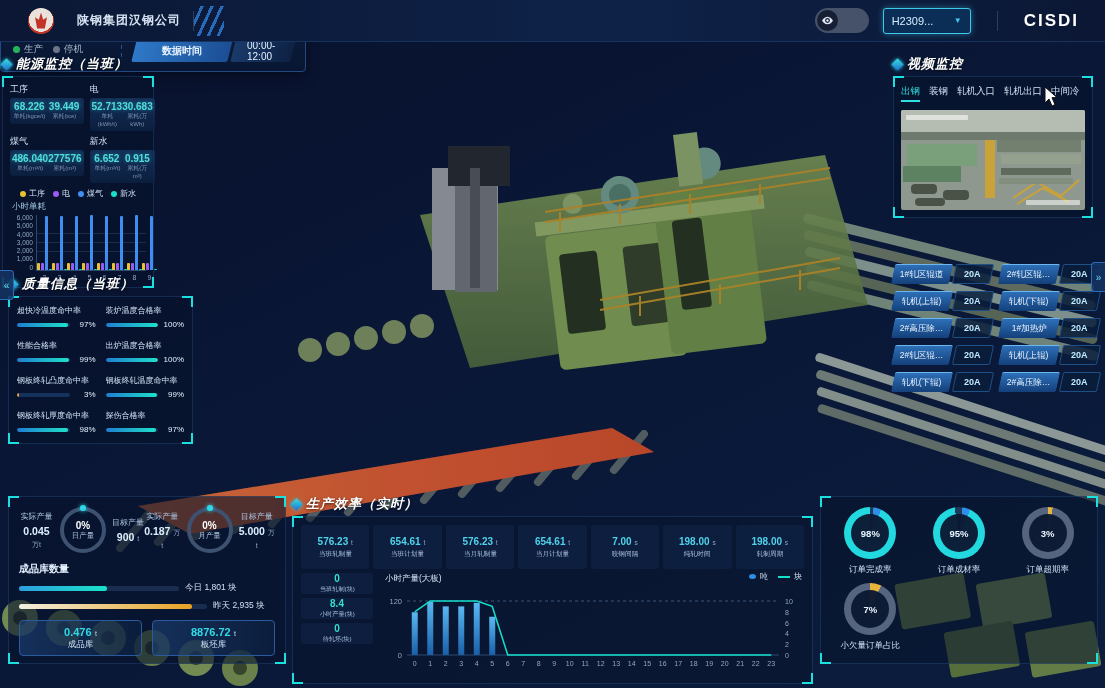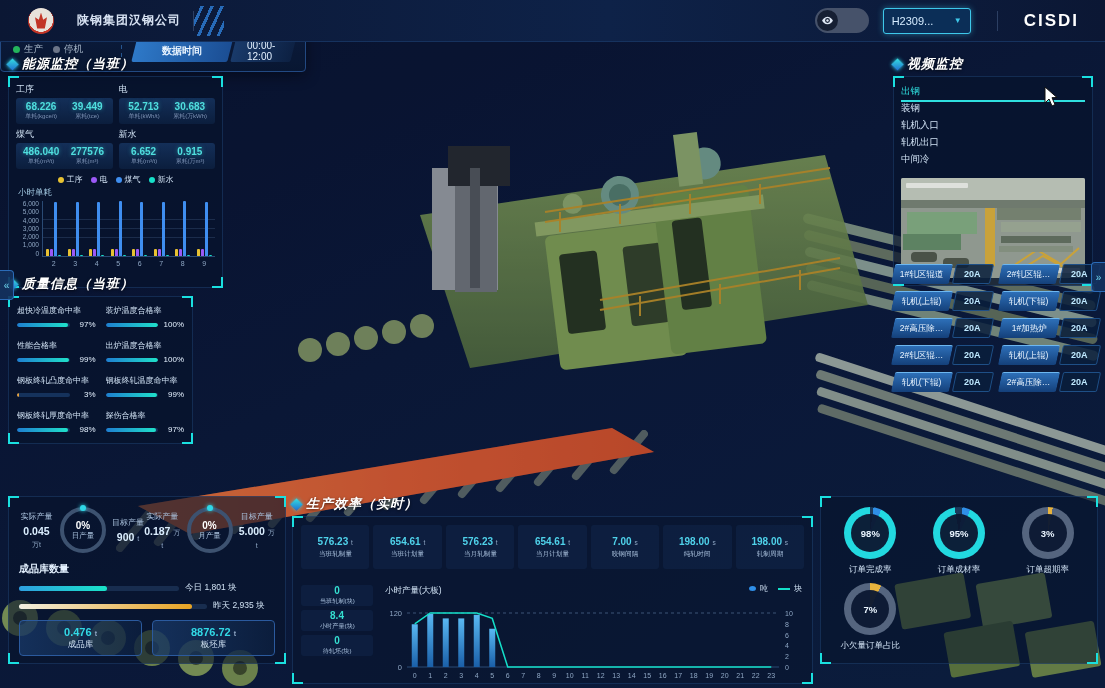--- a/index.html
+++ b/index.html
@@ -48,21 +48,21 @@
   .panel-box:before { content:""; position:absolute; inset:-1px; pointer-events:none; background-repeat:no-repeat;
     background-image:
       linear-gradient(#1ae0e0,#1ae0e0),linear-gradient(#1ae0e0,#1ae0e0),
       linear-gradient(#1ae0e0,#1ae0e0),linear-gradient(#1ae0e0,#1ae0e0),
       linear-gradient(#1ae0e0,#1ae0e0),linear-gradient(#1ae0e0,#1ae0e0),
       linear-gradient(#1ae0e0,#1ae0e0),linear-gradient(#1ae0e0,#1ae0e0);
     background-size:11px 2px,2px 11px,11px 2px,2px 11px,11px 2px,2px 11px,11px 2px,2px 11px;
     background-position:0 0,0 0,100% 0,100% 0,0 100%,0 100%,100% 100%,100% 100%; }
 
   
-  #panel-energy { left:8px; top:56px; width:215px; }
+  #panel-energy { left:2px; top:56px; width:152px; }
   #panel-energy .panel-box { padding:6px 7px 4px; height:212px; }
   .energy-grid { display:grid; grid-template-columns:1fr 1fr; gap:4px 6px; }
   .energy-cell .e-name { color:#cfe0f2; font-size:9px; margin-bottom:2px; }
   .energy-card { background:linear-gradient(180deg,rgba(22,52,96,.85),rgba(12,32,64,.85));
     border-radius:3px; padding:3px 2px; display:flex; }
   .energy-card > div { flex:1; text-align:center; }
   .e-val { font-size:10px; font-weight:bold; color:#4fdede; display:block;
     text-shadow:0 0 4px rgba(60,220,220,.5); }
   .e-unit { font-size:6.5px; color:#7d93b5; display:block; transform:scale(.92); }
   .energy-legend { display:flex; justify-content:center; gap:8px; margin:5px 0 2px; }
@@ -110,21 +110,21 @@
   .ls-chip { width:96px; background:linear-gradient(90deg,#2e79c8,#1b4e94);
     transform:skewX(-14deg); border-radius:2px; display:flex; align-items:center; justify-content:center; }
   .ls-chip span { transform:skewX(14deg); color:#eaf5ff; font-size:10px; font-weight:bold; }
   .ls-value { flex:1; background:linear-gradient(90deg,rgba(27,62,112,.9),rgba(16,40,78,.55));
     transform:skewX(-14deg); margin-left:3px; border-radius:2px; display:flex; align-items:center; }
   .ls-value span { transform:skewX(14deg); color:#e4f1ff; font-size:10px; padding-left:14px; }
 
   
   #panel-video { left:893px; top:56px; width:200px; }
   #panel-video .panel-box { padding:8px 7px 7px; }
-  .video-tabs { display:flex; overflow:hidden; white-space:nowrap; margin-bottom:8px;flex-direction:column; }
+  .video-tabs { display:flex; gap:9px; overflow:hidden; white-space:nowrap; margin-bottom:8px; }
   .vtab { color:#cfe0f2; font-size:9.5px; padding-bottom:4px; cursor:pointer; position:relative; flex:0 0 auto; }
   .vtab.active { color:#2fe0e0; }
   .vtab.active:after { content:""; position:absolute; left:0; right:0; bottom:0; height:2px; background:#2fe0e0; }
   .video-feed { position:relative; width:184px; height:100px; border-radius:2px; overflow:hidden; cursor:pointer; }
   .cam-bar { position:absolute; height:5px; background:rgba(255,255,255,.55); border-radius:1px; }
 
   
   #panel-equipment { left:893px; top:262px; width:205px; }
   .eq-grid { display:grid; grid-template-columns:1fr 1fr; gap:7px 8px; margin-top:2px; }
   .eq-cell { display:flex; height:20px; }
@@ -167,21 +167,21 @@
   .prod-card .pc-label { color:#cfe0f2; font-size:8.5px; margin-top:1px; }
 
   #panel-efficiency { left:292px; top:496px; width:521px; }
   #panel-efficiency .panel-box { height:168px; padding:8px; background:rgba(8,20,44,.5); }
   .eff-stats { display:flex; gap:4px; }
   .eff-card { flex:1; height:44px; background:rgba(16,38,74,.55); border-radius:3px;
     display:flex; flex-direction:column; align-items:center; justify-content:center; }
   .eff-card .v { color:#4fd2ea; font-size:10px; font-weight:bold; }
   .eff-card .v small { font-size:6.5px; color:#8fa7c4; font-weight:normal; }
   .eff-card .l { color:#a9c0dc; font-size:7px; margin-top:2px; transform:scale(.95); white-space:nowrap; }
-  .eff-lower { display:flex; gap:8px; margin-top:16px; }
+  .eff-lower { display:flex; gap:8px; margin-top:4px; }
   .eff-side { width:72px; display:flex; flex-direction:column; gap:4px; }
   .side-card { flex:1; background:rgba(16,38,74,.55); border-radius:3px;
     display:flex; flex-direction:column; align-items:center; justify-content:center; }
   .side-card .v { color:#35dfd0; font-size:10px; font-weight:bold; }
   .side-card .l { color:#a9c0dc; font-size:6.5px; margin-top:1px; transform:scale(.95); white-space:nowrap; }
   .eff-chart-zone { position:relative; flex:1; }
   .oc-title { position:absolute; left:4px; top:0; color:#cfe0f2; font-size:8.5px; }
   .oc-legend { position:absolute; right:2px; top:-2px; display:flex; gap:10px; align-items:center; }
   .oc-legend .li { display:flex; align-items:center; gap:4px; color:#cfe0f2; font-size:8px; }
   .oc-legend .dot { width:7px; height:5px; border-radius:50%; background:#2f8fe8; }

